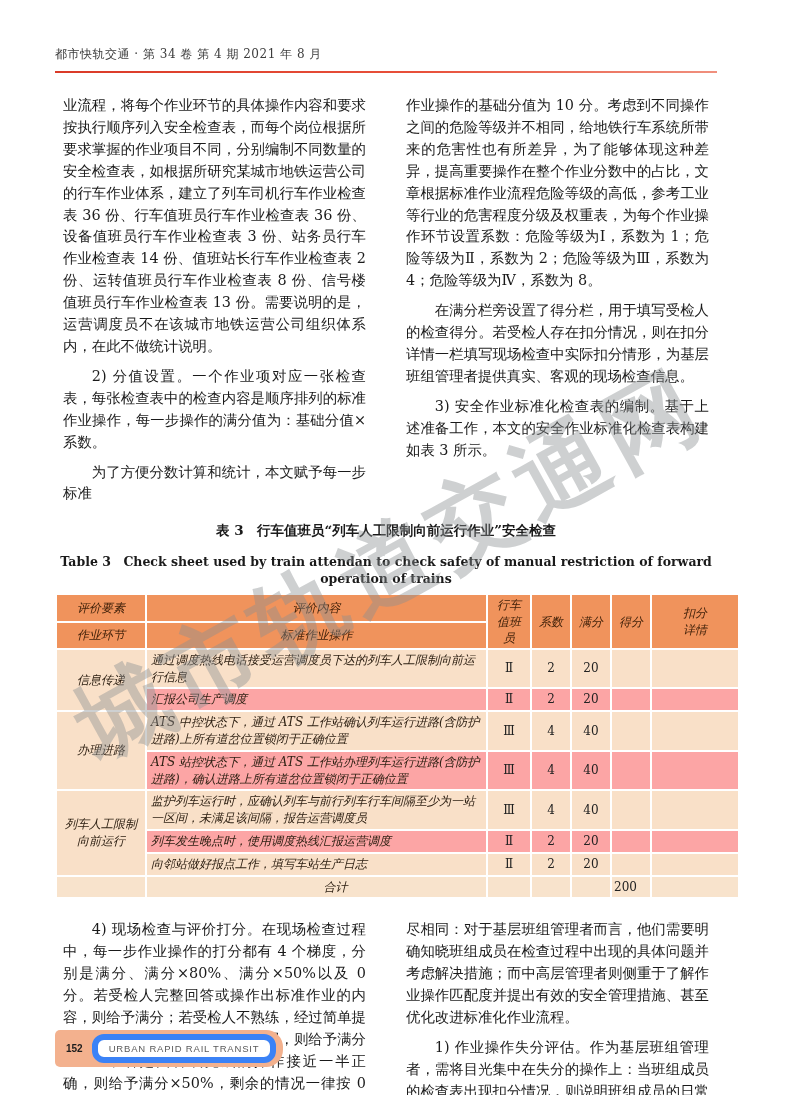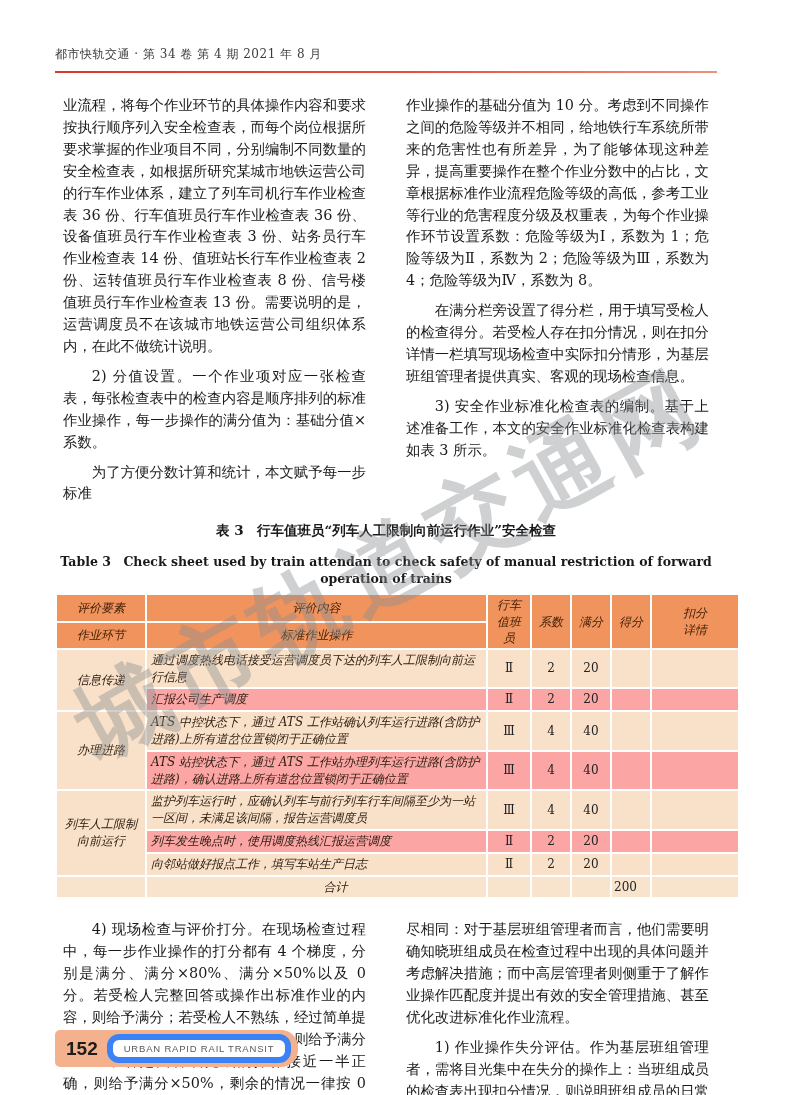--- a/index.html
+++ b/index.html
@@ -36,21 +36,21 @@
   .sec-head{margin:7px 0 5px;font-family:"Liberation Sans","DejaVu Sans",sans-serif;
             font-weight:bold;font-size:15px;color:#2d9d8d;}
   
   .watermark{position:absolute;left:390px;top:565px;transform:translate(-50%,-50%) rotate(-29deg);
              white-space:nowrap;font-size:92px;font-weight:bold;letter-spacing:8px;
              color:rgba(138,143,146,0.42);pointer-events:none;z-index:6;}
   
   .footer{position:absolute;left:55px;top:1030px;z-index:2;}
   .footer-box{display:inline-flex;align-items:center;gap:9px;background:#f3b18e;
               border-radius:5px 17px 17px 5px;padding:4px 7px 4px 11px;}
-  .page-num{font-weight:bold;font-size:19px;color:#1d1d1d;font-family:"Liberation Sans",sans-serif;}
+  .page-num{font-weight:bold;font-size:10px;color:#1d1d1d;font-family:"Liberation Sans",sans-serif;}
   .journal-pill{background:#fff;border:6px solid #3b82f6;border-radius:12px;padding:3px 11px;
                 font-family:"Liberation Sans","DejaVu Sans",sans-serif;font-size:9.5px;
                 color:#5a5a5a;letter-spacing:.8px;white-space:nowrap;}
 </style>
 </head>
 <body>
 
 <div class="page">
   <div class="inner">
 

